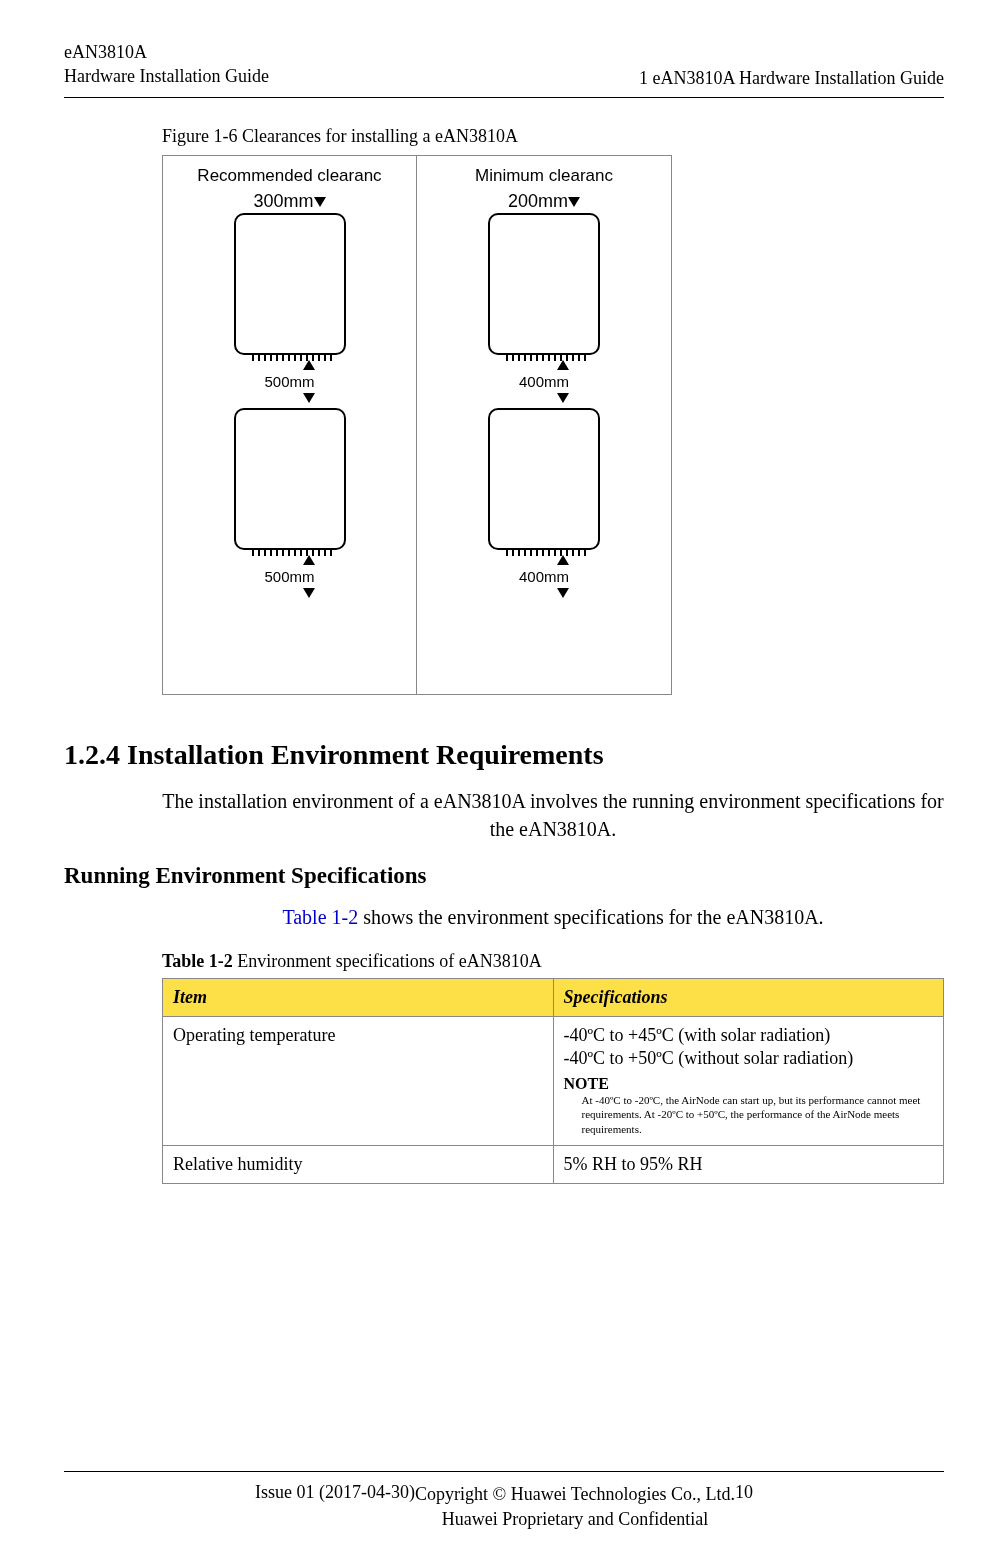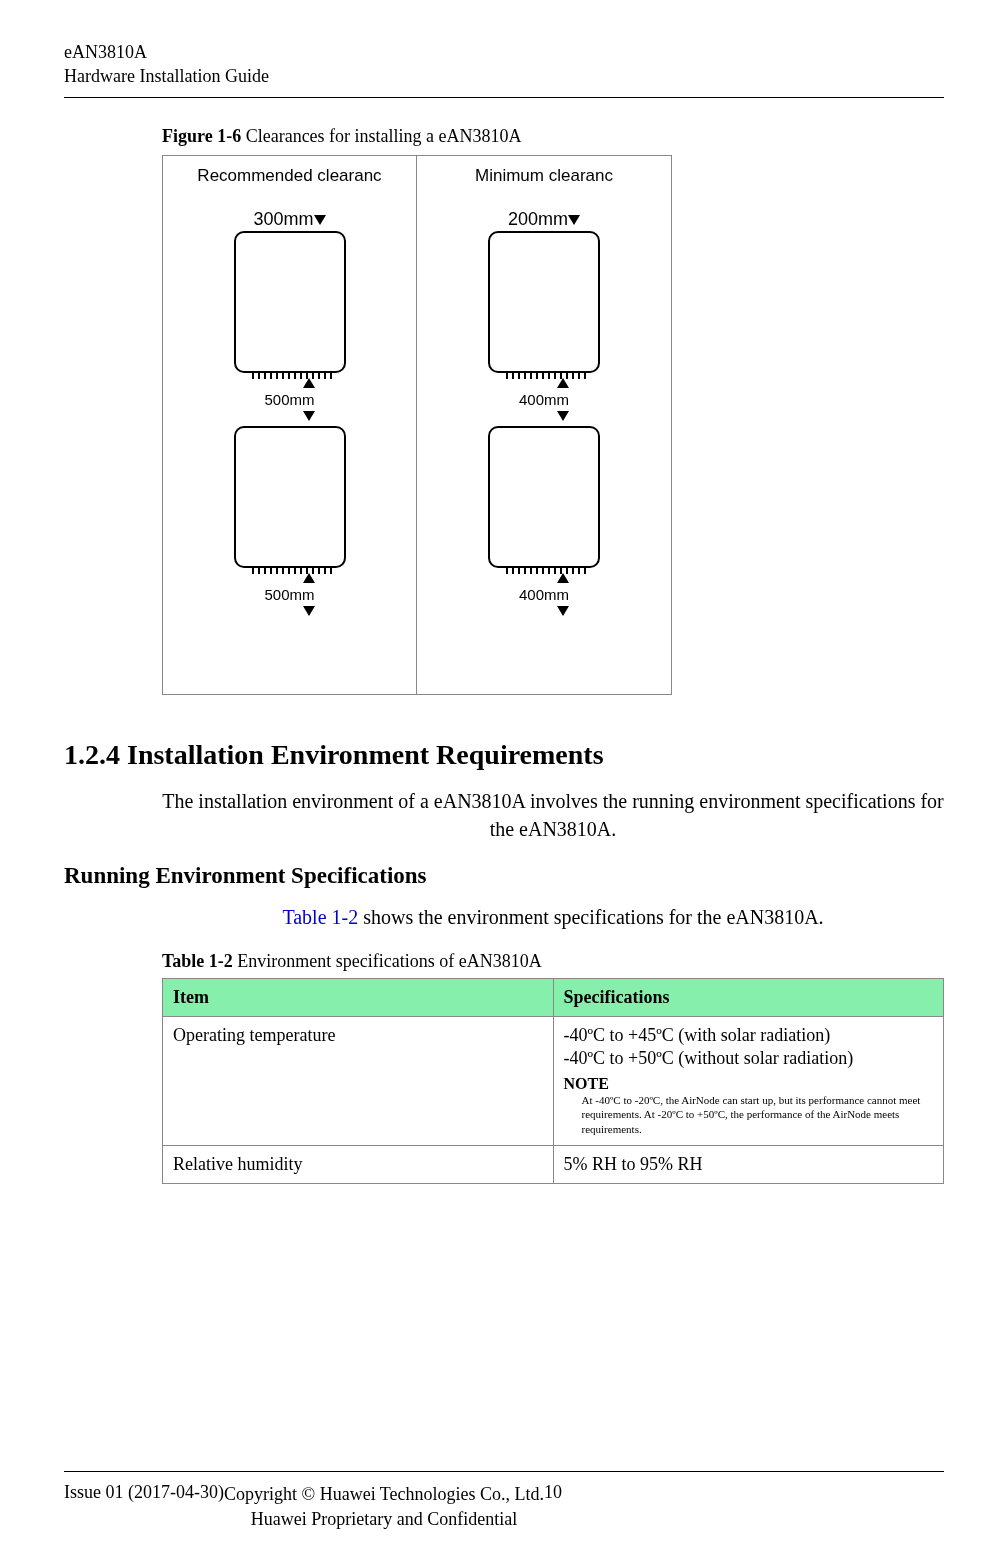--- a/index.html
+++ b/index.html
@@ -30,21 +30,21 @@
     }
     .header-right {
       font-size: 18px;
     }
     .figure-caption {
       font-size: 18px;
       margin-left: 98px;
       margin-bottom: 8px;
     }
     .figure-caption b {
-      font-weight: bold;
+      font-weight: normal;
     }
     .figure-container {
       margin-left: 98px;
       width: 510px;
       height: 540px;
       border: 1px solid #888;
       display: flex;
       background: #fff;
     }
     .figure-half {
@@ -54,21 +54,21 @@
       flex-direction: column;
       align-items: center;
     }
     .figure-half:first-child {
       border-right: 1px solid #888;
     }
     .figure-title {
       font-family: Arial, sans-serif;
       font-size: 17px;
       margin-top: 10px;
-      margin-bottom: 24px;
+      margin-bottom: 6px;
     }
     .arrow-label {
       font-family: Arial, sans-serif;
       font-size: 18px;
       display: flex;
       flex-direction: row;
       align-items: center;
       line-height: 1.1;
     }
     .arrow-down {
@@ -155,22 +155,23 @@
     table.spec-table th,
     table.spec-table td {
       border: 1px solid #888;
       padding: 8px 10px;
       text-align: left;
       vertical-align: top;
       font-size: 18px;
       font-weight: normal;
     }
     table.spec-table th {
-      background: #86efac;
-      font-weight: bold;
+      background: #fde047;
+      font-weight: bold;
+      font-style: italic;
     }
     table.spec-table th:first-child,
     table.spec-table td:first-child {
       width: 50%;
     }
     .note-label {
       font-weight: bold;
       font-size: 16px;
       margin-top: 6px;
     }
@@ -183,36 +184,37 @@
       margin-bottom: 2px;
     }
     .footer {
       position: absolute;
       bottom: 36px;
       left: 64px;
       right: 64px;
       border-top: 1px solid #000;
       padding-top: 10px;
       display: flex;
-      justify-content: flex-start;
+      justify-content: center;
       font-size: 18px;
     }
     .footer-center {
       text-align: center;
       line-height: 1.35;
     }
   </style>
 </head>
 <body>
 
 <div class="header">
   <div class="header-left">
     <div>eAN3810A</div>
     <div>Hardware Installation Guide</div>
   </div>
+  <div class="header-right">1 eAN3810A Hardware Installation Guide</div>
 </div>
 
 <div class="figure-caption">
   <b>Figure 1-6</b>
   <span> </span>
   <span>Clearances for installing a eAN3810A</span>
 </div>
 
 <div class="figure-container">
   <div class="figure-half">

